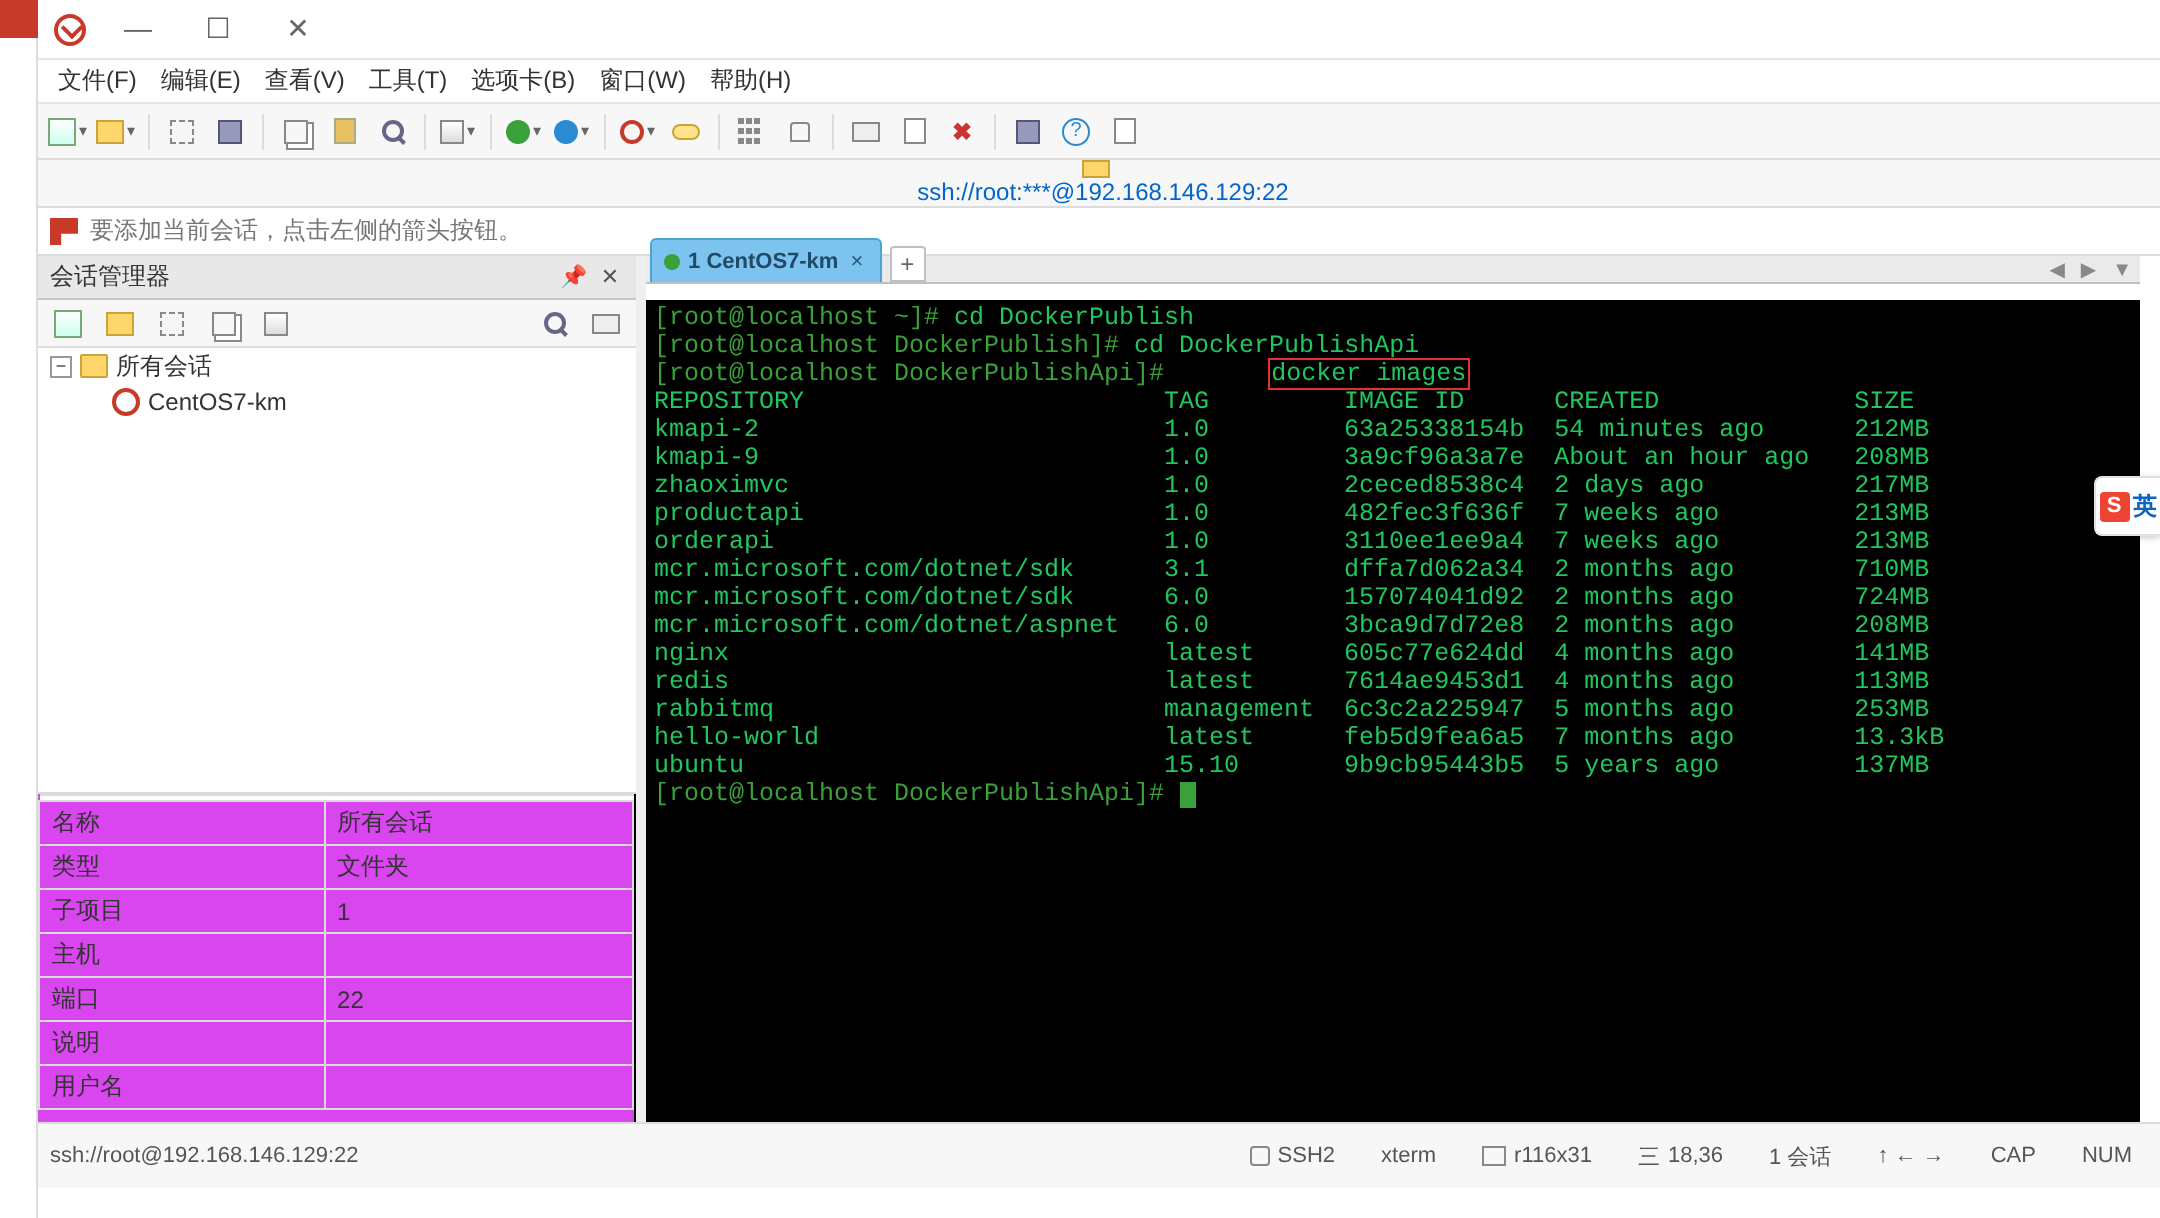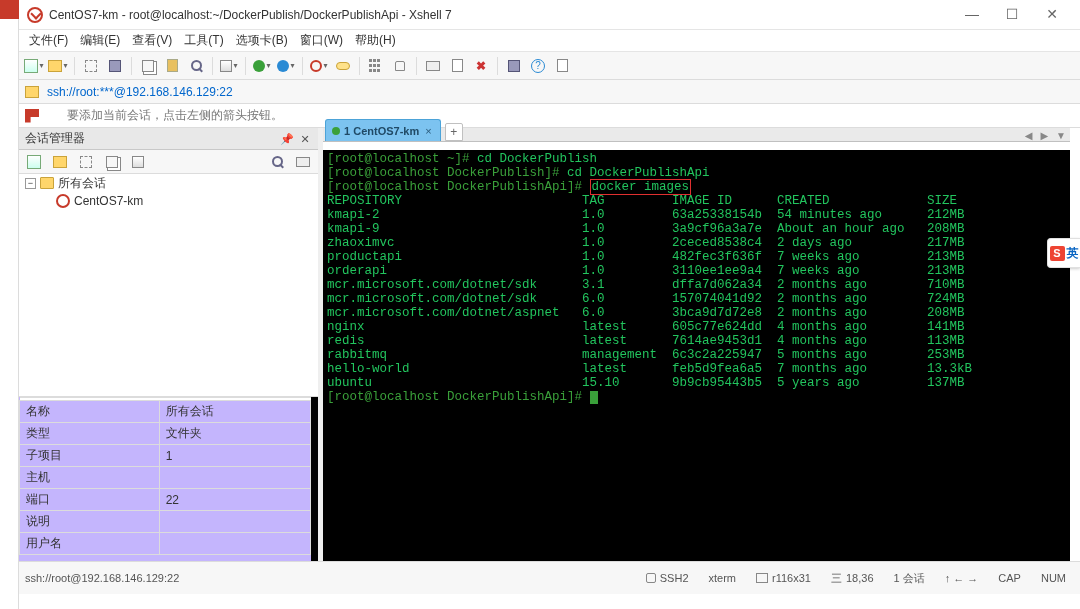--- a/index.html
+++ b/index.html
@@ -16,69 +16,69 @@
   .win-btn { width:40px; height:24px; text-align:center; line-height:22px; color:#666; font-size:14px; }
   
   .menubar { position:absolute; left:19px; right:0; top:30px; height:22px; display:flex; align-items:center; padding:0 4px; border-bottom:1px solid #e5e5e5; }
   .menubar .menu-item { padding:2px 6px; color:#333; }
   
   .toolbar { position:absolute; left:19px; right:0; top:52px; height:28px; display:flex; align-items:center; padding:0 4px; gap:2px; border-bottom:1px solid #dcdcdc; background:#f7f7f7; }
   .t-btn { width:22px; height:22px; display:flex; align-items:center; justify-content:center; border-radius:2px; }
   .t-sep { width:1px; height:18px; background:#dcdcdc; margin:0 3px; }
   .drop::after { content:"▾"; font-size:8px; color:#666; margin-left:1px; }
   
-  .addrbar { position:absolute; left:19px; right:0; top:80px; height:24px; display:flex; align-items:center; padding:0 6px; border-bottom:1px solid #dcdcdc; background:#f7f7f7; }
+  .addrbar { position:absolute; left:19px; right:0; top:80px; height:24px; display:flex; align-items:center; padding:0 6px; border-bottom:1px solid #dcdcdc; background:#f7f7f7;flex-direction:column; }
   .addrbar .lnk { color:#0066cc; margin-left:4px; }
   
-  .tipbar { position:absolute; left:19px; right:0; top:104px; height:24px; display:flex; align-items:center; padding:0 6px; background:#fff; border-bottom:1px solid #dcdcdc; color:#777;gap:22px; }
+  .tipbar { position:absolute; left:19px; right:0; top:104px; height:24px; display:flex; align-items:center; padding:0 6px; background:#fff; border-bottom:1px solid #dcdcdc; color:#777; }
   .tipbar .flag { width:14px; height:14px; background:#c73a2a; clip-path:polygon(0 0,100% 0,100% 60%,40% 60%,40% 100%,0 100%); margin-right:6px; }
   
   .sess-hdr { position:absolute; left:19px; top:128px; width:299px; height:22px; background:#e8e8e8; border-bottom:1px solid #c8c8c8; display:flex; align-items:center; padding:0 6px; color:#333; }
   .sess-hdr .sp { flex:1; }
   .sess-hdr .pin, .sess-hdr .x { width:14px; height:14px; text-align:center; line-height:14px; color:#555; font-size:11px; margin-left:4px; }
   
   .sess-tool { position:absolute; left:19px; top:150px; width:299px; height:24px; border-bottom:1px solid #dcdcdc; display:flex; align-items:center; padding:0 4px; gap:4px; background:#f7f7f7; }
   .sess-tool .spring { flex:1; }
   
   .tree { position:absolute; left:19px; top:174px; width:299px; height:223px; background:#fff; overflow:auto; border-bottom:1px solid #dcdcdc; }
   .tree .row { display:flex; align-items:center; height:18px; padding-left:6px; }
   .tree .tog { width:11px; height:11px; border:1px solid #999; text-align:center; line-height:9px; font-size:9px; color:#333; margin-right:4px; }
   .tree .fold { width:14px; height:12px; background:#ffd66b; border:1px solid #caa33a; border-radius:1px; margin-right:4px; }
   .tree .lbl { color:#333; }
   .tree .child { padding-left:22px; }
   .tree .cicon { width:14px; height:14px; border-radius:50%; border:2px solid #c73a2a; margin-right:4px; }
   
-  .props { position:absolute; left:19px; top:397px; width:299px; height:175px; background:#c4b5fd; overflow:auto; border-right:7px solid #000000; }
+  .props { position:absolute; left:19px; top:397px; width:299px; height:175px; background:#d946ef; overflow:auto; border-right:1px solid #000000; }
   .props table { width:100%; border-collapse:collapse; }
   .props td { border:1px solid #dcdcdc; padding:2px 6px; height:19px; color:#333; }
   .props td:first-child { width:48%; }
   .props .spacer td { height:3px; padding:0; border-left:none; border-right:none; background:#fff; }
 
   .splitter { position:absolute; left:318px; top:128px; width:5px; height:444px; background:#efefef; cursor:col-resize; }
 
   .tabs { position:absolute; left:323px; right:10px; top:128px; height:14px; background:#eaeaea; display:flex; align-items:flex-end; border-bottom:1px solid #c0c0c0; }
   .tab { height:22px; background:#7cc3f0; border:1px solid #4ca3d8; border-bottom:none; display:flex; align-items:center; padding:0 6px; gap:4px; border-radius:3px 3px 0 0; margin-left:2px; }
   .tab .dot { width:8px; height:8px; border-radius:50%; background:#3aa03a; }
   .tab .tlbl { color:#204a66; font-weight:bold; font-size:11px; }
   .tab .tx { color:#2a5a7a; font-size:11px; padding:0 2px; }
   .newtab { width:18px; height:18px; border:1px solid #c0c0c0; background:#fff; text-align:center; line-height:16px; margin-left:4px; color:#666; border-radius:2px 2px 0 0; }
   .tabs .sp { flex:1; }
   .tabs .nav { color:#888; padding:0 4px; font-size:10px; }
 
   .term { position:absolute; left:323px; right:10px; top:150px; bottom:37px; background:#000; color:#bfbfbf; font-family:"Consolas","Courier New",monospace; font-size:12.5px; line-height:14px; padding:2px 4px; overflow:hidden; white-space:pre; }
   .term .g { color:#3aa03a; }
   .term .w { color:#22c55e; }
-  .term .hl { border:1px solid #e03030; padding:0 1px; }
+  .term .hl { border:1px solid #e03030; padding:0 1px;margin-left:44px; }
   .term .cur { display:inline-block; width:8px; height:13px; background:#3aa03a; vertical-align:text-bottom; }
   .term-scroll { position:absolute; right:0; top:150px; width:10px; bottom:37px; background:#f0f0f0; }
   
   .right-rail { position:absolute; right:0; top:128px; width:10px; height:444px; background:#fff; }
 
   .status { position:absolute; left:19px; right:0; bottom:15px; height:22px; background:#f7f7f7; border-top:1px solid #dcdcdc; display:flex; align-items:center; padding:16px 6px; font-size:11px; color:#555; }
-  .status .cell { padding:0 8px; border-left:4px solid #0369a1; height:100%; display:flex; align-items:center; gap:4px; }
+  .status .cell { padding:0 8px; border-left:7px solid #0369a1; height:100%; display:flex; align-items:center; gap:4px; }
   .status .grow { flex:1; }
   .status .lock { width:10px; height:10px; border:1px solid #888; border-radius:2px; }
   .status .mon { width:12px; height:10px; border:1px solid #888; }
 
   .bottom-strip { position:absolute; left:0; right:0; bottom:0; height:15px; background:#fff; }
 
   .sogou { position:absolute; right:0; top:238px; width:33px; height:30px; background:#fff; border:1px solid #e0e0e0; border-right:none; display:flex; align-items:center; justify-content:center; gap:2px; border-radius:4px 0 0 4px; box-shadow:0 1px 3px rgba(0,0,0,.2); z-index:50; }
   .sogou .s { width:15px; height:15px; background:#e43; color:#fff; font-weight:bold; text-align:center; line-height:15px; font-size:11px; border-radius:2px; }
   .sogou .y { color:#0b66c3; font-weight:bold; }
 
@@ -106,21 +106,20 @@
 </style>
 </head>
 <body>
 
 <div class="gutter-left">
   <div class="flap"></div>
 </div>
 
 <div class="titlebar">
   <span class="app-icon"></span>
-  <span class="title">CentOS7-km - root@localhost:~/DockerPublish/DockerPublishApi - Xshell 7</span>
   <div class="win-btns">
     <div class="win-btn">—</div>
     <div class="win-btn">☐</div>
     <div class="win-btn">✕</div>
   </div>
 </div>
 
 <div class="menubar">
   <span class="menu-item">文件(F)</span>
   <span class="menu-item">编辑(E)</span>

